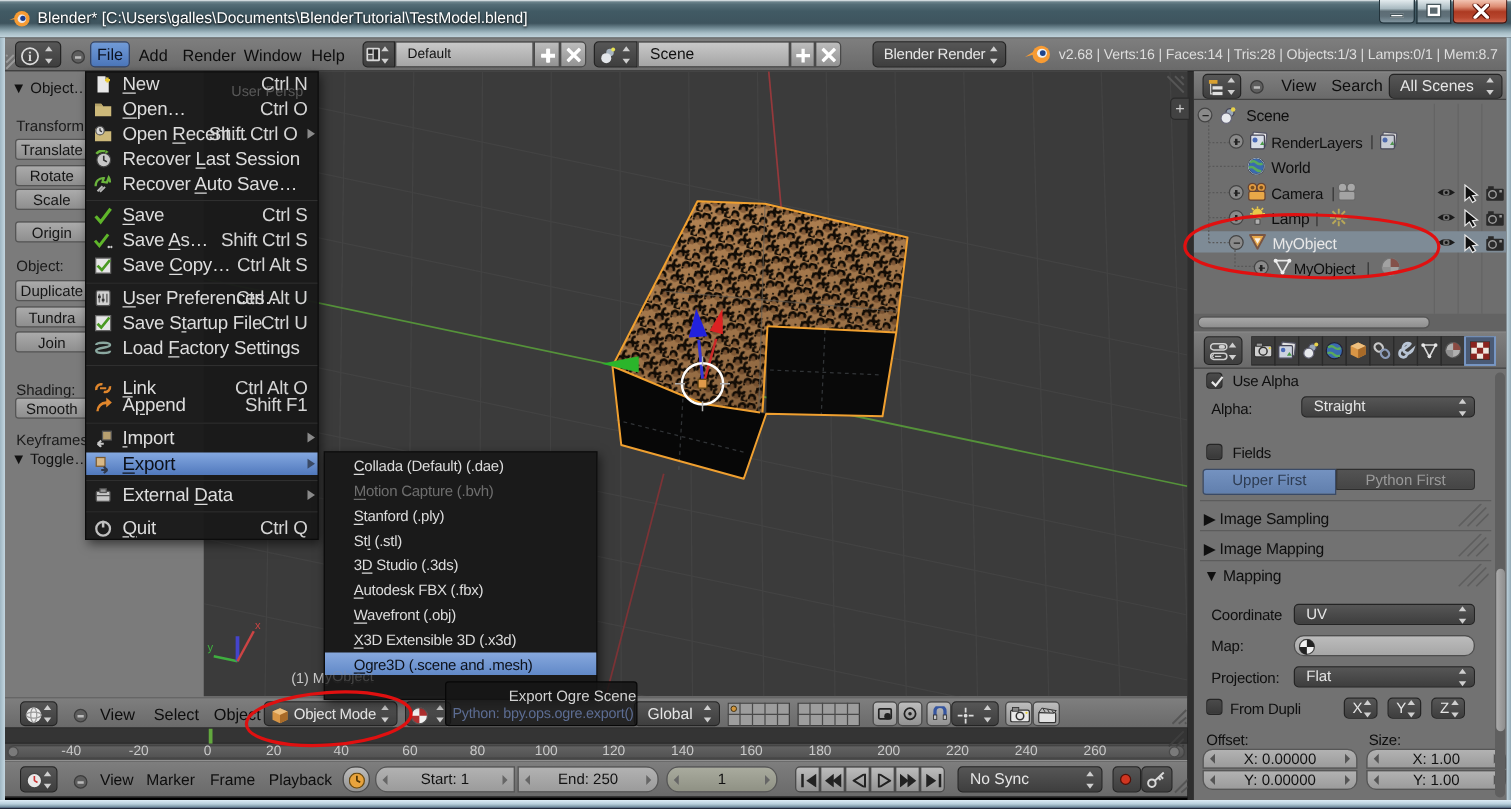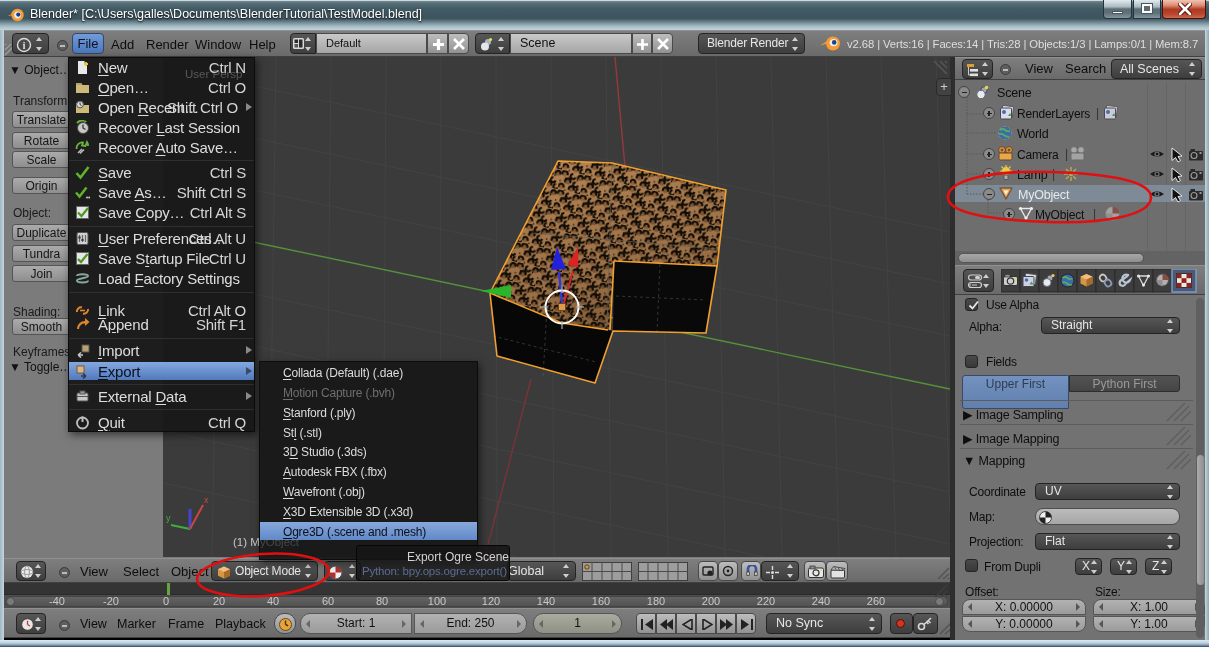--- a/index.html
+++ b/index.html
@@ -283,21 +283,21 @@
   </div>
   <div class="abs ddark" style="left:320px;top:2px;width:37px;height:20px">
     <svg class="abs" style="left:3px;top:2.5px" width="15" height="15" viewBox="0 0 15 15">
           <circle cx="7.5" cy="7.5" r="6.5" fill="#f2f2f2"></circle>
           <path d="M7.5,1 A6.5,6.5 0 0,1 14,7.5 L7.5,7.5 Z" fill="#b03030"></path>
           <path d="M7.5,14 A6.5,6.5 0 0,1 1,7.5 L7.5,7.5 Z" fill="#b03030"></path>
           <circle cx="7.5" cy="7.5" r="6.5" fill="none" stroke="#555" stroke-width="1"></circle>
         </svg>
     <span class="updn" style="right:3px"></span>
   </div>
-  <div class="abs ddark" style="left:503px;top:2px;width:69px;height:20px;font-size:12.5px;line-height:18px;padding-left:0">Global<span class="updn"></span></div>
+  <div class="abs ddark" style="left:503px;top:2px;width:69px;height:20px;font-size:12.5px;line-height:18px;padding-left:10px">Global<span class="updn"></span></div>
 
   <svg class="abs" style="left:578px;top:3px" width="110" height="19">
     <g>
     <rect x="0.5" y="0.5" width="49" height="18" fill="#9d9d9d" stroke="#3e3e3e"></rect>
     <path d="M10,0 V19 M20,0 V19 M30,0 V19 M40,0 V19 M0,9.5 H50" stroke="#4a4a4a" stroke-width="1"></path>
     <rect x="56.5" y="0.5" width="49" height="18" fill="#9d9d9d" stroke="#3e3e3e"></rect>
     <path d="M66,0 V19 M76,0 V19 M86,0 V19 M96,0 V19 M56,9.5 H106" stroke="#4a4a4a" stroke-width="1"></path>
     <circle cx="5" cy="5" r="2.2" fill="#d2963c" stroke="#403010" stroke-width="0.8"></circle>
     </g>
   </svg>
@@ -702,21 +702,21 @@
         <svg class="abs" style="left:1px;top:0px" width="13" height="13">
           <path d="M2.5,6.5 L5.5,9.5 L11,2.5" stroke="#e8e8e8" stroke-width="1.8" fill="none"></path>
         </svg>
       </div>
   <div class="abs plabel" style="left:31px;top:33px">Use Alpha</div>
   <div class="abs plabel" style="left:14px;top:55px">Alpha:</div>
   <div class="abs ddark" style="left:86px;top:52px;width:139px;height:17px;font-size:12px;line-height:15px;padding-left:9px">Straight<span class="updn"></span></div>
 
   <div class="chk" style="left:10px;top:90px"></div>
   <div class="abs plabel" style="left:31px;top:90px">Fields</div>
-  <div class="abs" style="left:7px;top:110px;width:107px;height:34px;background:linear-gradient(#7492c0,#617fad);border:1px solid #3a4a66;border-radius:3px 0 0 3px;color:#2e3c52;font-size:12px;text-align:center;line-height:16px">Upper First</div>
+  <div class="abs" style="left:7px;top:110px;width:107px;height:21px;background:linear-gradient(#7492c0,#617fad);border:1px solid #3a4a66;border-radius:3px 0 0 3px;color:#2e3c52;font-size:12px;text-align:center;line-height:16px">Upper First</div>
   <div class="abs" style="left:114px;top:110px;width:111px;height:17px;background:linear-gradient(#535353,#454545);border:1px solid #2e2e2e;border-radius:0 3px 3px 0;color:#9a9a9a;font-size:12px;text-align:center;line-height:16px">Python First</div>
 
   <div class="abs" style="left:5px;top:135px;width:233px;height:1px;background:#5c5c5c"></div>
   <div class="abs plabel" style="left:8px;top:142px;font-size:12.5px">▶ Image Sampling</div>
   <svg class="abs" style="left:210px;top:138px" width="26" height="20">
         <path d="M2,18 L20,0 M9,18 L24,3 M16,18 L26,8" stroke="#5e5e5e" stroke-width="1.4"></path>
       </svg>
   <div class="abs" style="left:5px;top:159px;width:233px;height:1px;background:#5c5c5c"></div>
   <div class="abs plabel" style="left:8px;top:166px;font-size:12.5px">▶ Image Mapping</div>
   <svg class="abs" style="left:210px;top:162px" width="26" height="20">

